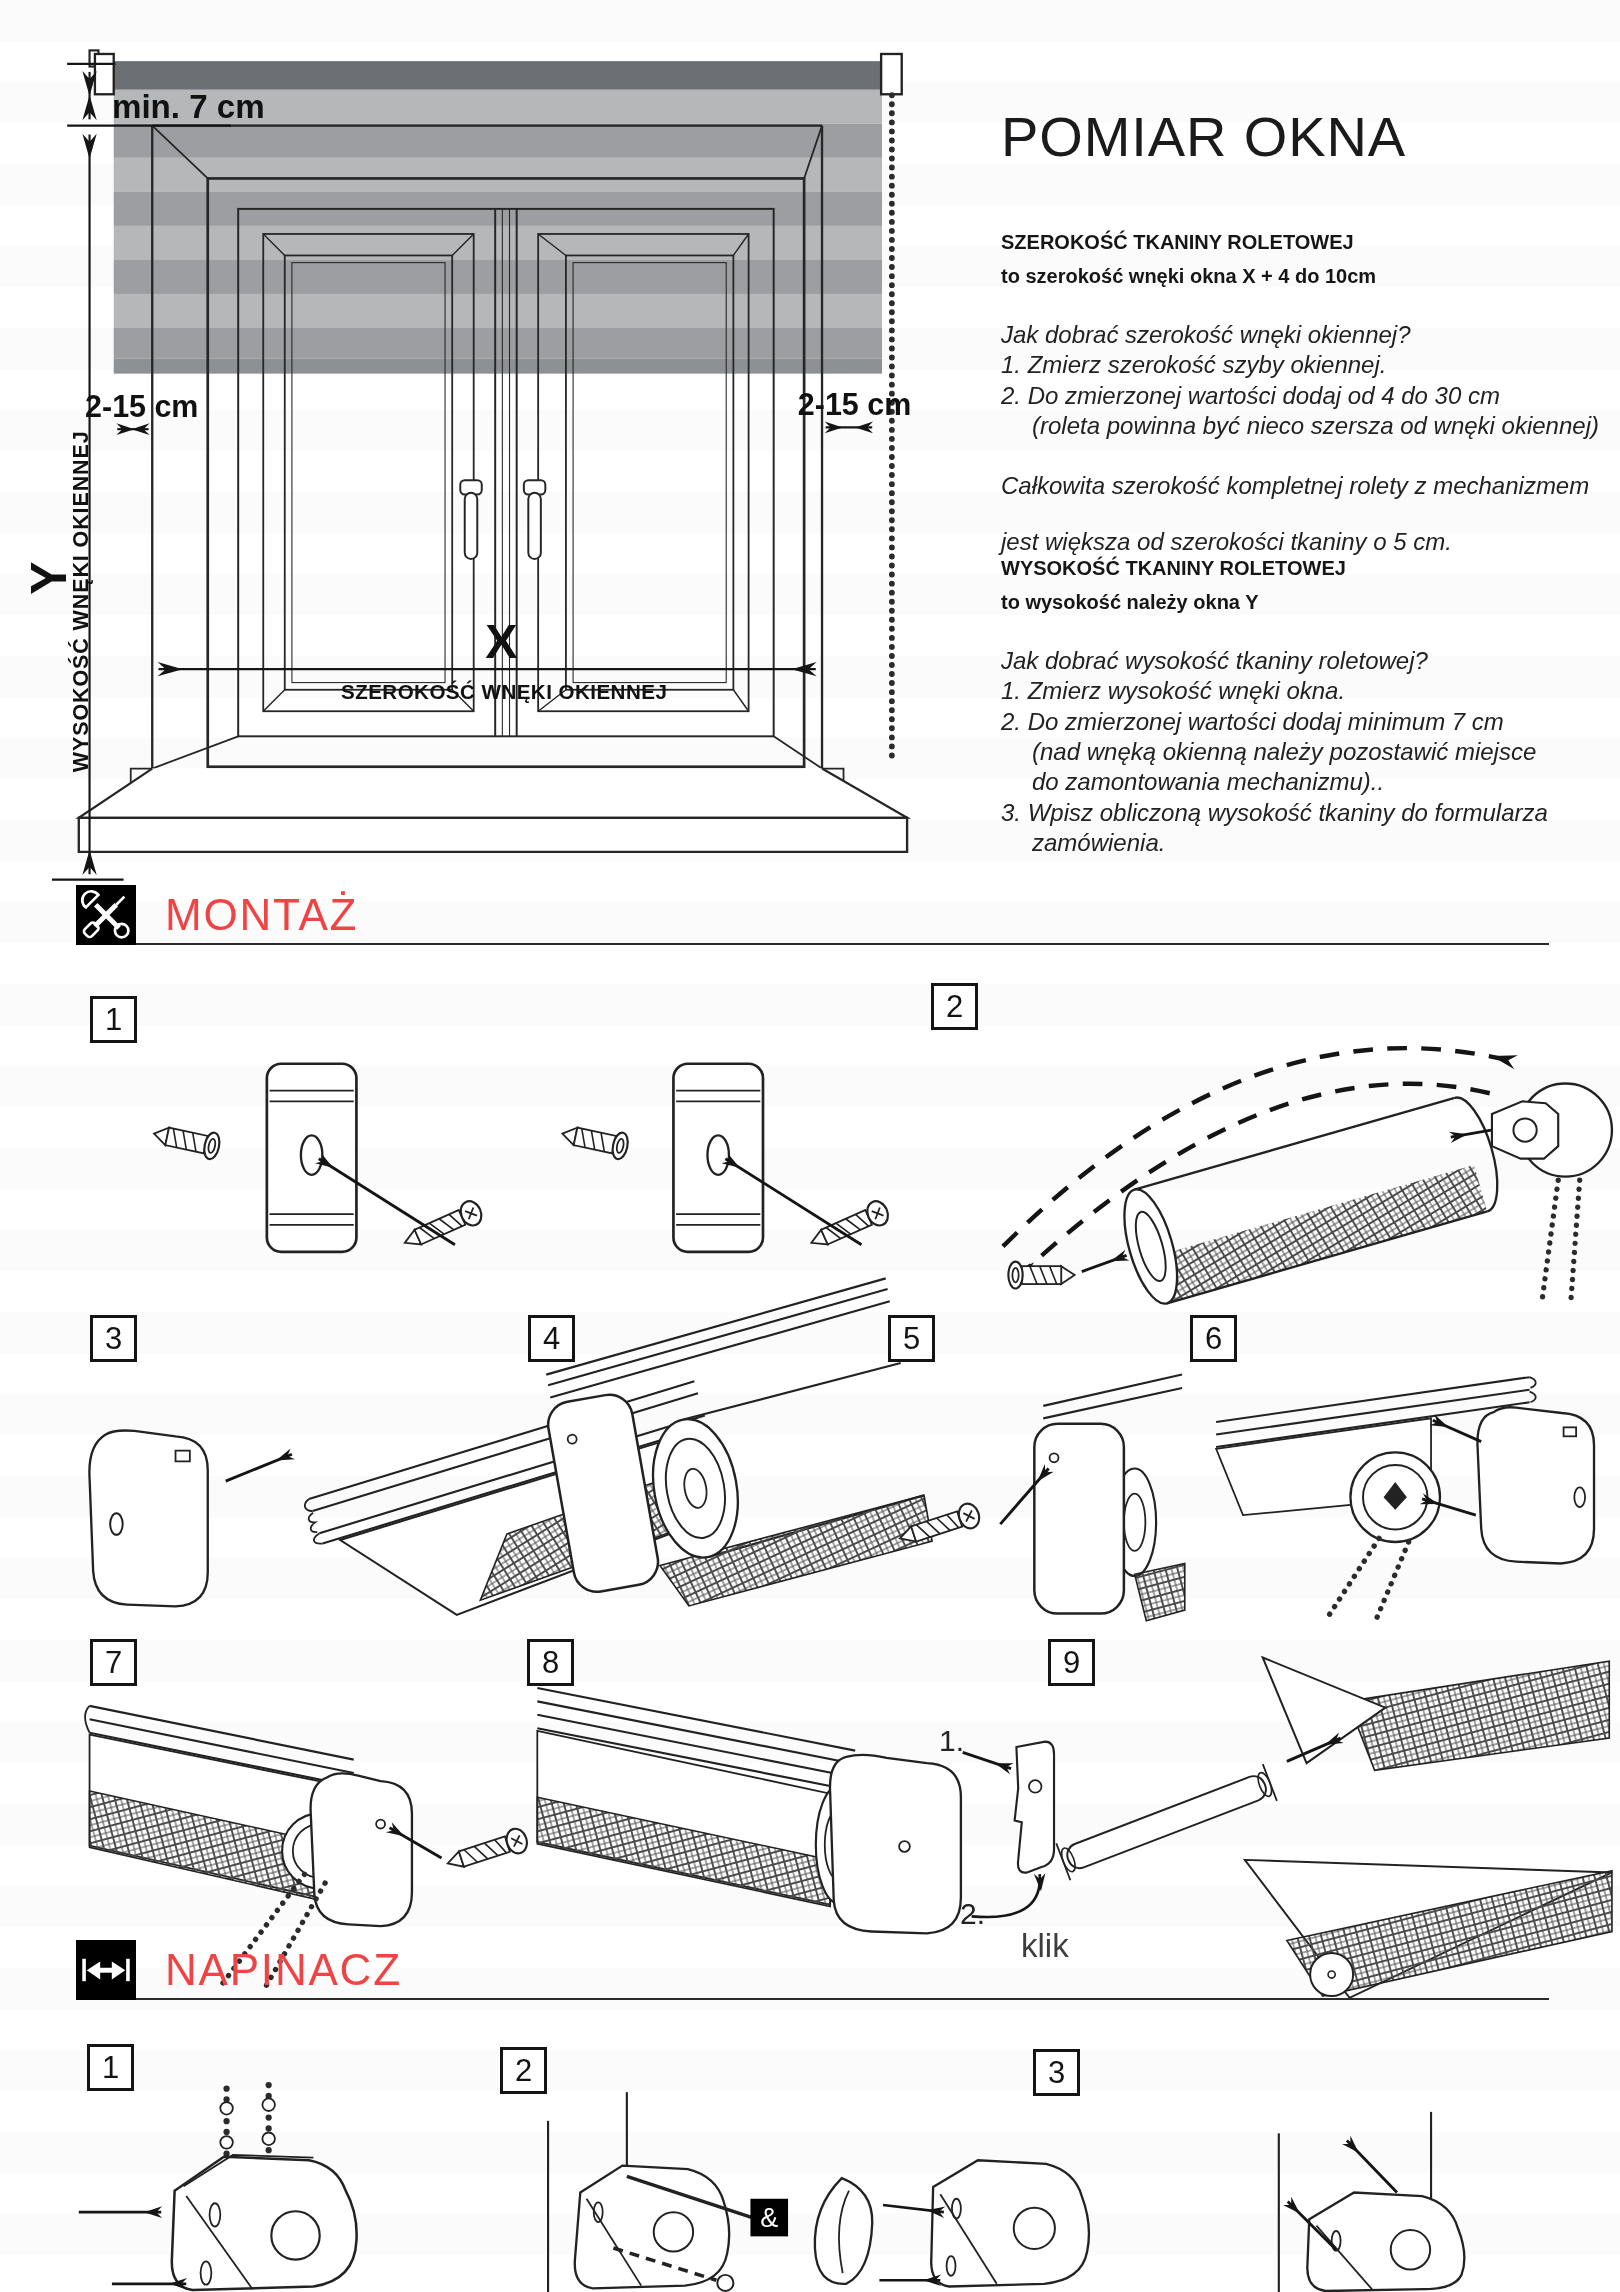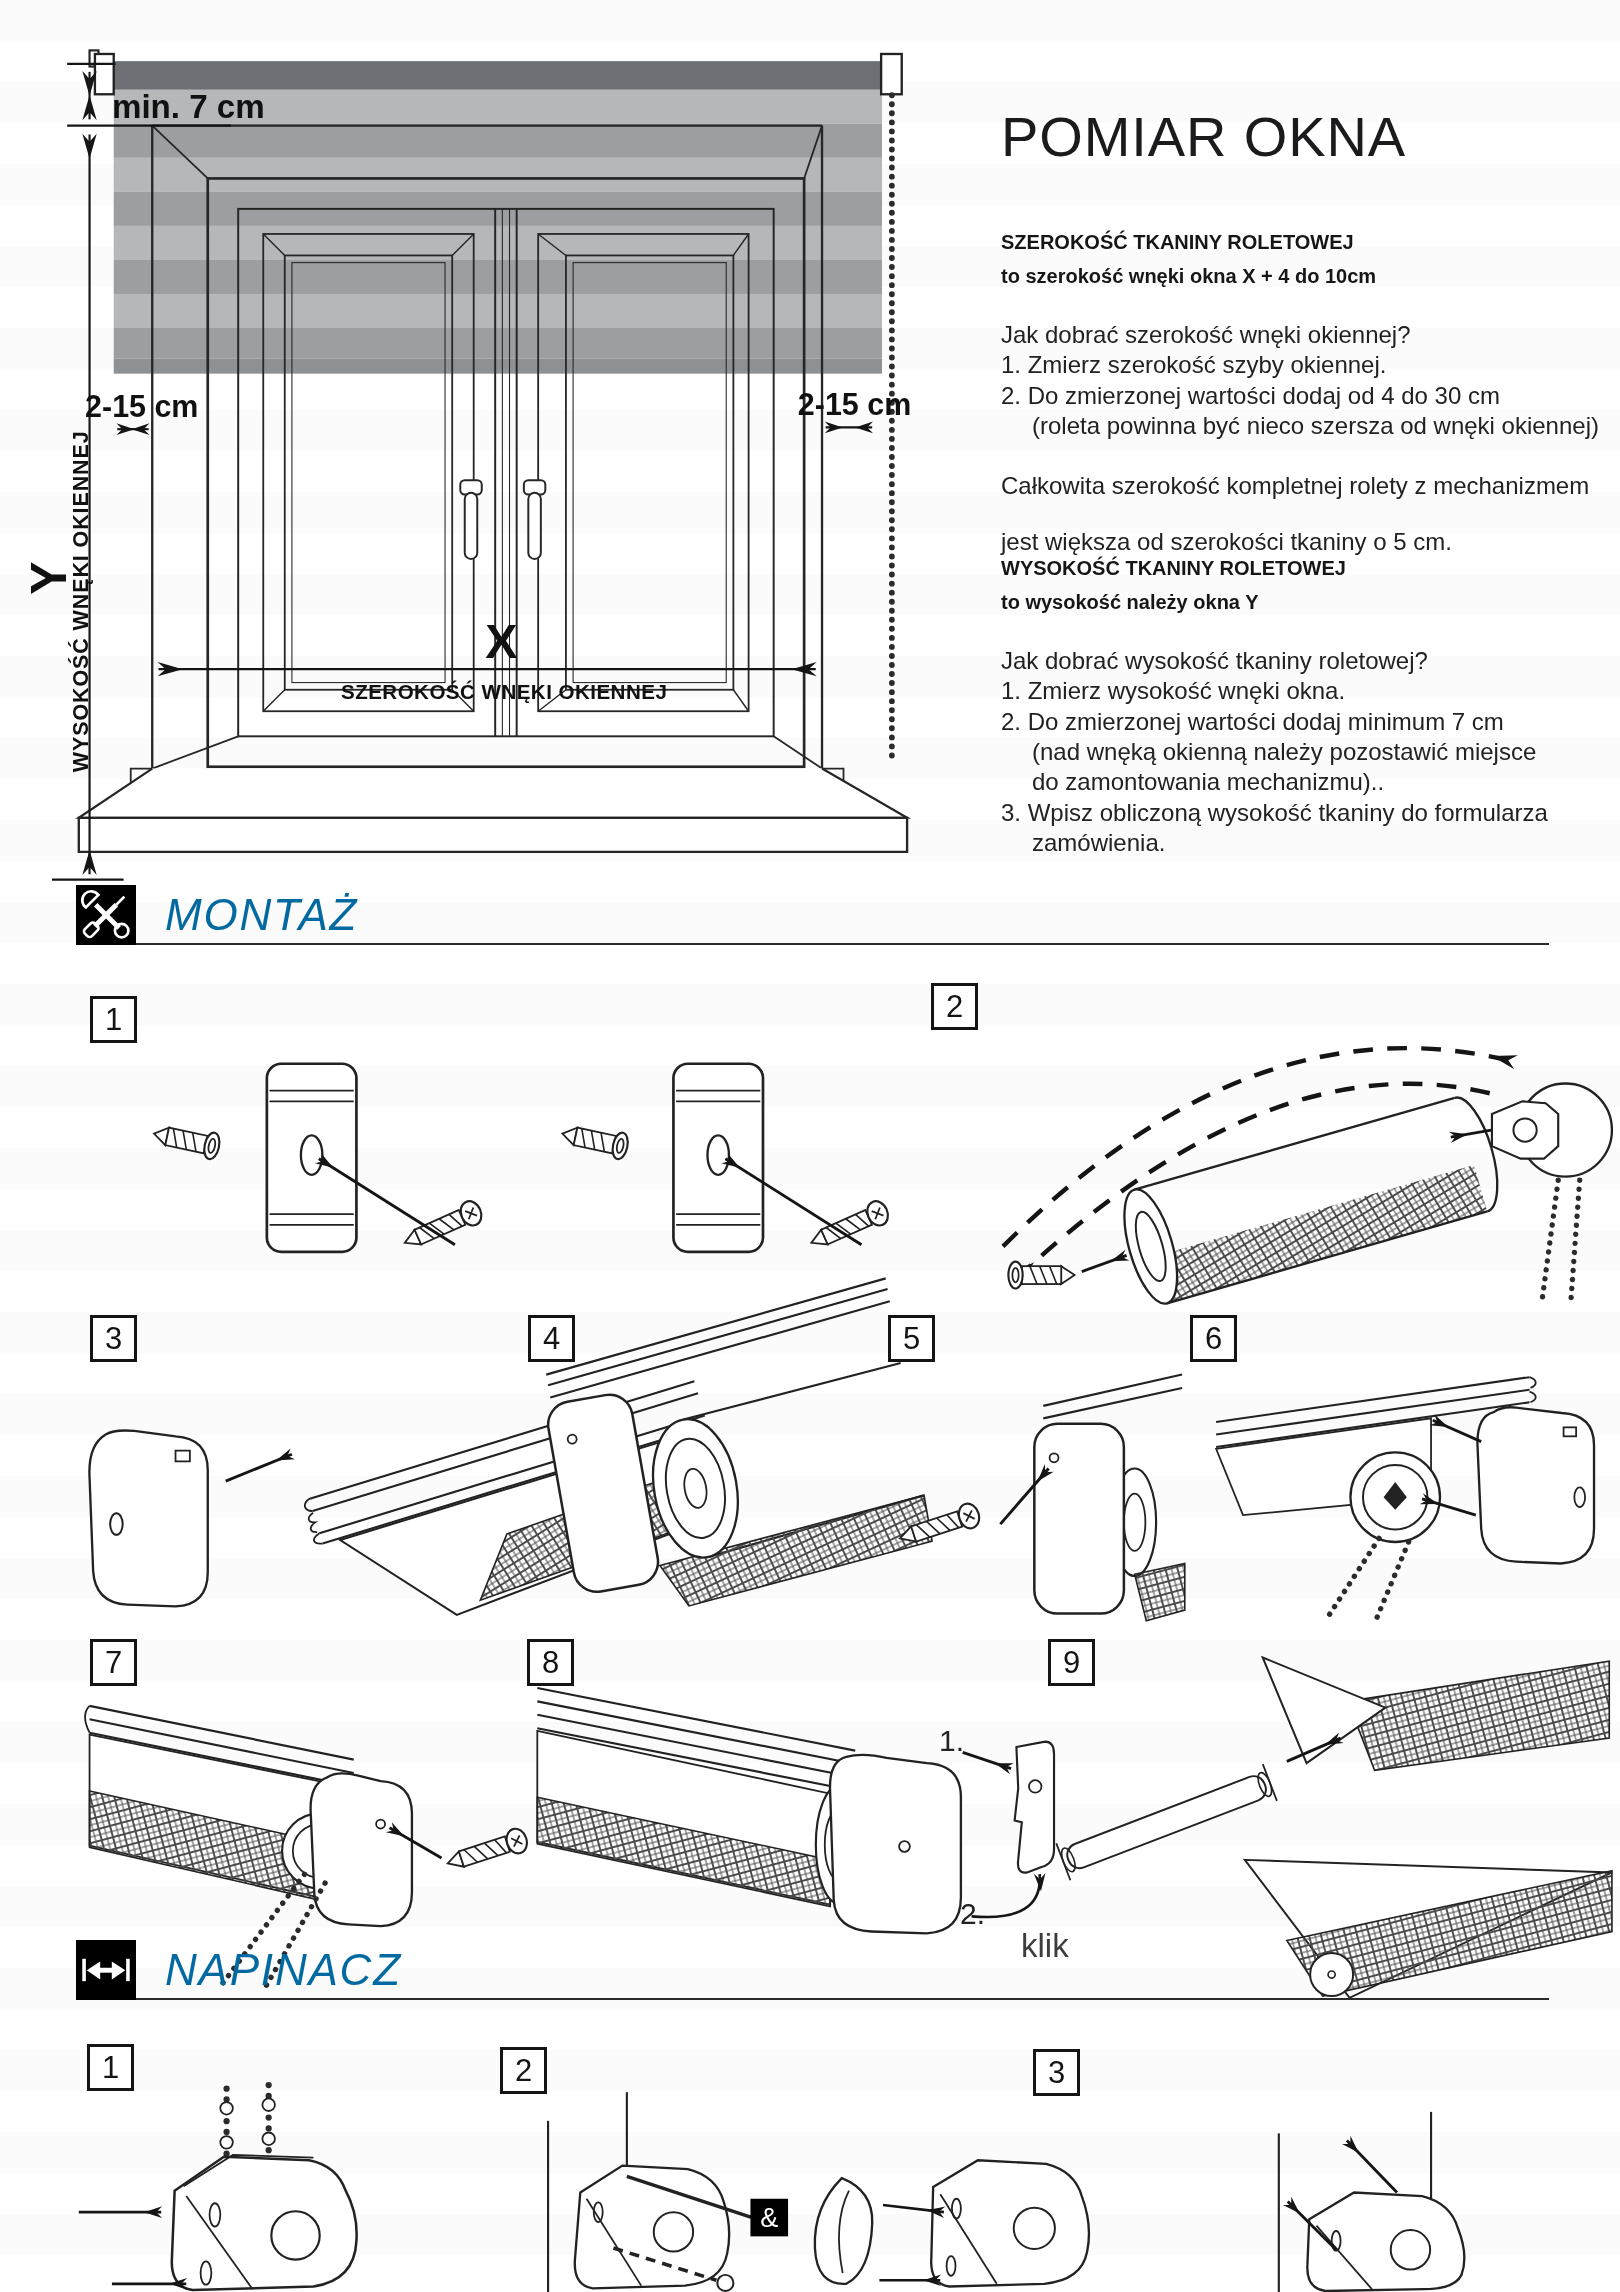--- a/index.html
+++ b/index.html
@@ -15,25 +15,25 @@
     position:absolute; inset:0; pointer-events:none;
     background:repeating-linear-gradient(180deg, rgba(0,0,0,0.015) 0 41px, rgba(0,0,0,0) 41px 82px);
   }
   .abs{ position:absolute;text-align:center; }
   svg{ position:absolute; }
   svg text{ font-family:"Liberation Sans", sans-serif; }
 
   
   .t-title{ font-size:56px; color:#1b1b1d; letter-spacing:0.9px; }
   .t-sub{ font-size:20px; font-weight:bold; color:#161618; }
-  .t-body{ font-size:24px; color:#222; }
+  .t-body{ font-size:24px; color:#222;font-style:italic; }
 
   
   .hicon{ width:60px; height:60px; background:#000; }
-  .htitle{ font-size:44px; color:#0369a1; letter-spacing:1.8px;font-style:italic; }
+  .htitle{ font-size:44px; color:#ef4444; letter-spacing:1.8px; }
   .hrule{ height:1.8px; background:#2b2b2b; }
 
   
   .stepbox{
     position:absolute; width:47px; height:47px;
     border:3.6px solid #141414; background:#fff;
     display:flex; align-items:center; justify-content:center;
     font-size:31px; color:#141414;
   }
   .steplabel{ position:absolute; font-size:30px; color:#222; }

